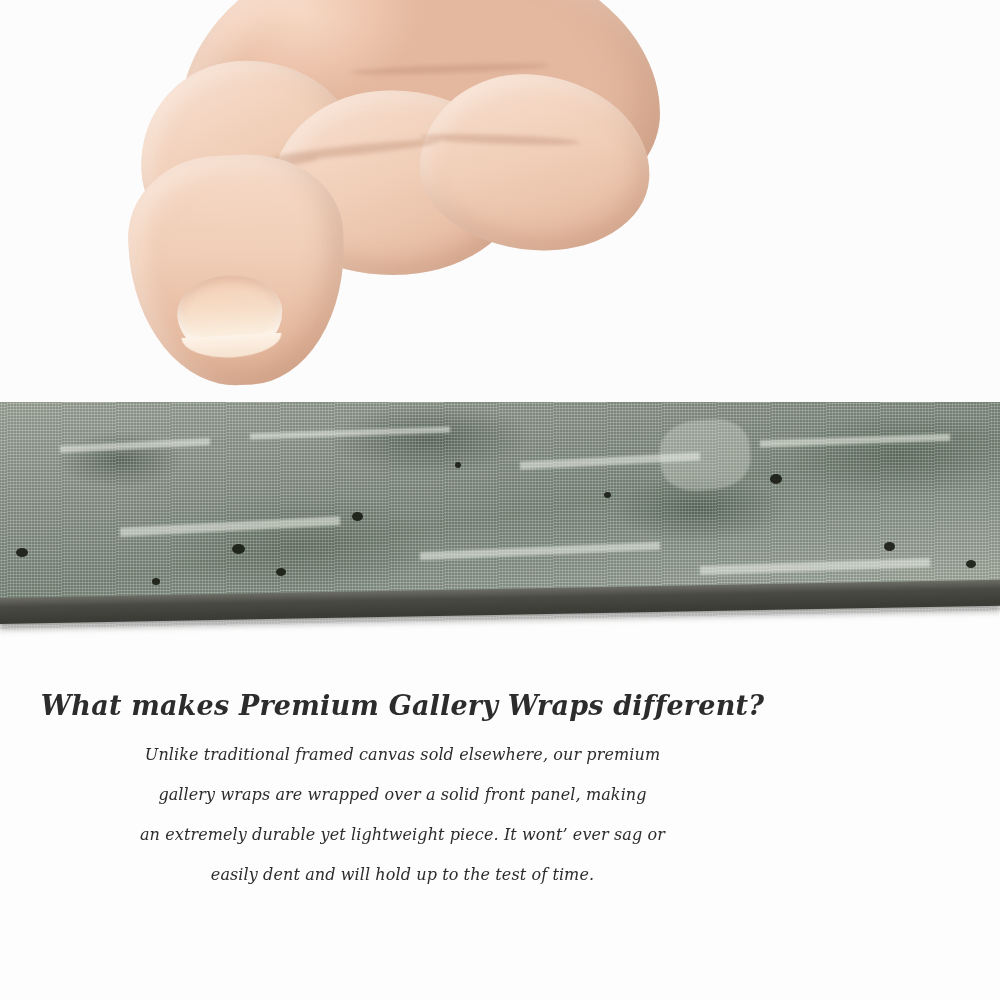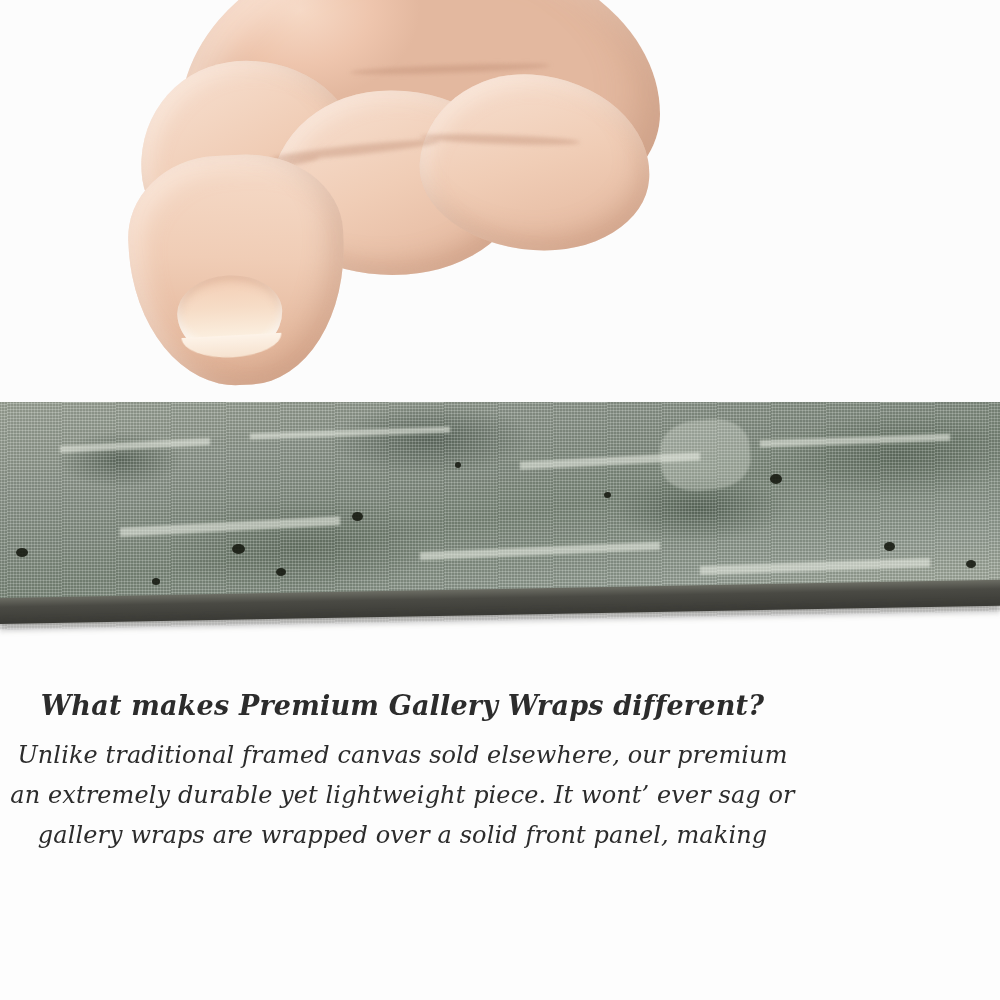--- a/index.html
+++ b/index.html
@@ -191,21 +191,21 @@
     font-family: "DejaVu Serif", serif;
     font-style: italic;
   }
   .caption-title {
     font-size: 27px;
     font-weight: bold;
     letter-spacing: 0.2px;
     margin-bottom: 14px;
   }
   .caption-line {
-    font-size: 24px;
+    font-size: 16px;
     line-height: 40px;
     letter-spacing: 0.1px;
   }
 </style>
 </head>
 <body>
 
 <div class="page">
 
   <div class="photo-area">
@@ -249,17 +249,18 @@
     <div class="speck" style="left:604px; top:90px;  width:7px;  height:6px;"></div>
     <div class="speck" style="left:455px; top:60px;  width:6px;  height:6px;"></div>
 
     <div class="edge-dark"></div>
     <div class="edge-shadow"></div>
   </div>
 
   <div class="caption">
     <div class="caption-title">What makes Premium Gallery Wraps different?</div>
     <div class="caption-line">Unlike traditional framed canvas sold elsewhere, our premium</div>
+    <div class="caption-line">gallery wraps are wrapped over a solid front panel, making</div>
     <div class="caption-line">an extremely durable yet lightweight piece. It wont’ ever sag or</div>
-    <div class="caption-line">gallery wraps are wrapped over a solid front panel, making</div>
+    <div class="caption-line">easily dent and will hold up to the test of time.</div>
   </div>
 
 </div>
 
 </body></html>

